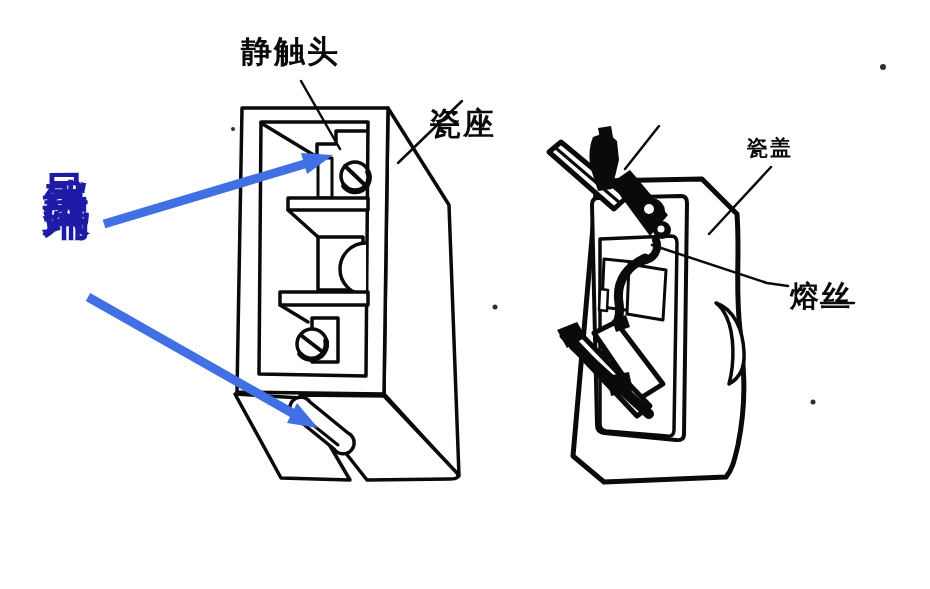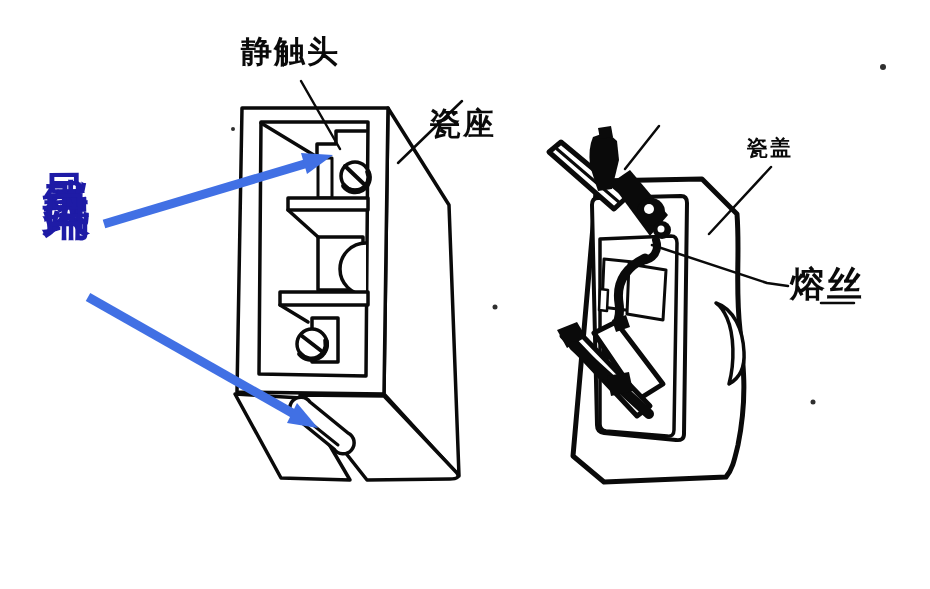--- a/index.html
+++ b/index.html
@@ -16,21 +16,21 @@
   #lineart{position:absolute;left:0;top:0;}
   .lbl{
     position:absolute;color:var(--line-art);font-weight:bold;
     font-family:"Liberation Sans","DejaVu Sans",sans-serif;
     white-space:pre;line-height:1;
   }
   .lbl-static{left:241px;top:36px;font-size:31px;letter-spacing:2px;}
   .lbl-base{left:430px;top:76px;font-size:31px;letter-spacing:2px;margin-top:32px;}
   .lbl-moving{left:614px;top:89px;font-size:30px;letter-spacing:2px;}
   .lbl-cover{left:747px;top:139px;font-size:21px;letter-spacing:2px;font-family:Liberation Mono, monospace;}
-  .lbl-fuse{left:790px;top:266px;font-size:35px;letter-spacing:2px;text-align:center;}
+  .lbl-fuse{left:790px;top:282px;font-size:29px;letter-spacing:2px;text-align:center;}
   .caption{
     position:absolute;left:250px;top:528px;font-size:33px;font-weight:bold;
     letter-spacing:1px;color:var(--line-art);white-space:pre;
   }
   .vertical-blue{
     position:absolute;left:44px;top:135px;height:320px;
     writing-mode:vertical-rl;text-orientation:upright;
     font-size:47px;font-weight:bold;letter-spacing:5px;line-height:1;
     color:var(--annotation-text-blue);
   }

